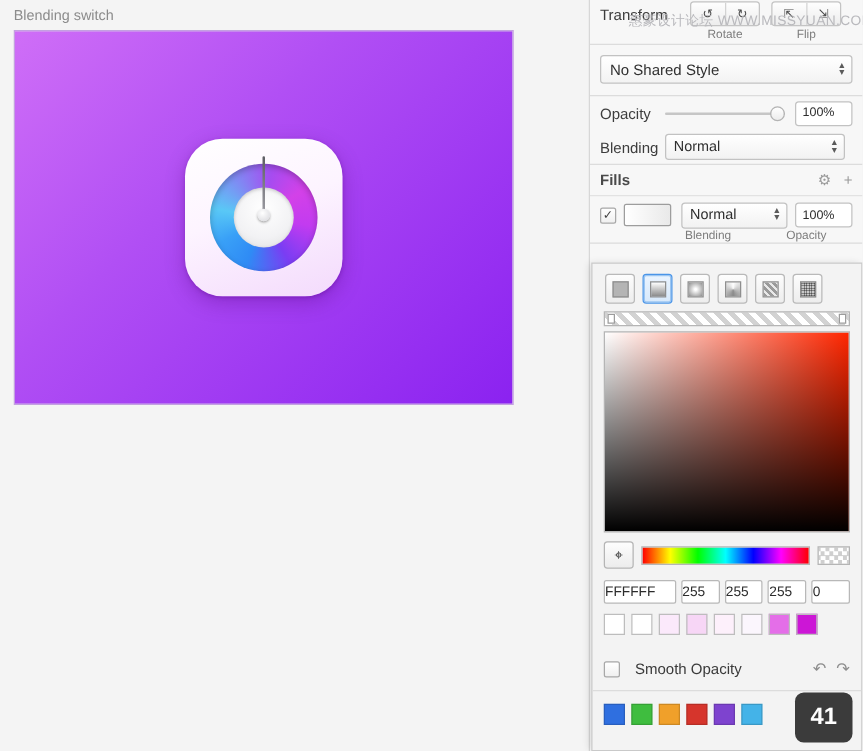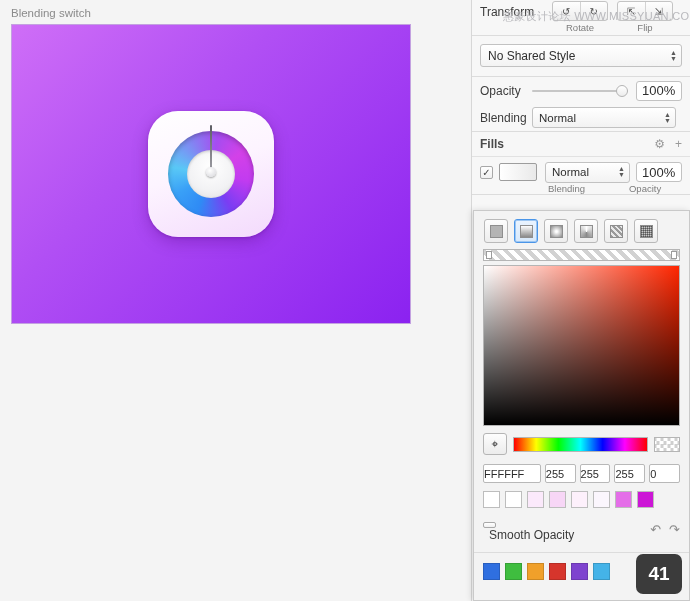--- a/index.html
+++ b/index.html
@@ -238,21 +238,21 @@
     background: linear-gradient(#ffffff, #ececec);
     border: 1px solid #b4b4b4;
     box-sizing: border-box;
   }
   .num-field {
     width: 46px;
     height: 20px;
     border: 1px solid #c2c2c2;
     border-radius: 3px;
     background: #fff;
-    font-size: 13px;
+    font-size: 10px;
     color: #2e2e2e;
     display: flex;
     align-items: center;
     padding-left: 5px;
     box-sizing: border-box;
   }
   .combo {
     position: relative;
     flex: 1;
     height: 21px;
@@ -474,25 +474,24 @@
     gap: 5px;
   }
   .sw {
     width: 17px;
     height: 17px;
     border: 1px solid #bdbdbd;
     box-sizing: border-box;
   }
   .smooth-row {
     display: flex;
-    align-items: flex-start;
+    align-items: flex-end;
     margin: 14px 9px 0 9px;
     position: relative;
     height: 20px;
-    flex-direction: column;
   }
   .smooth-label {
     font-size: 12px;
     color: #3a3a3a;
     margin-left: 6px;
   }
   .undo-redo {
     position: absolute;
     right: 0;
     display: flex;

